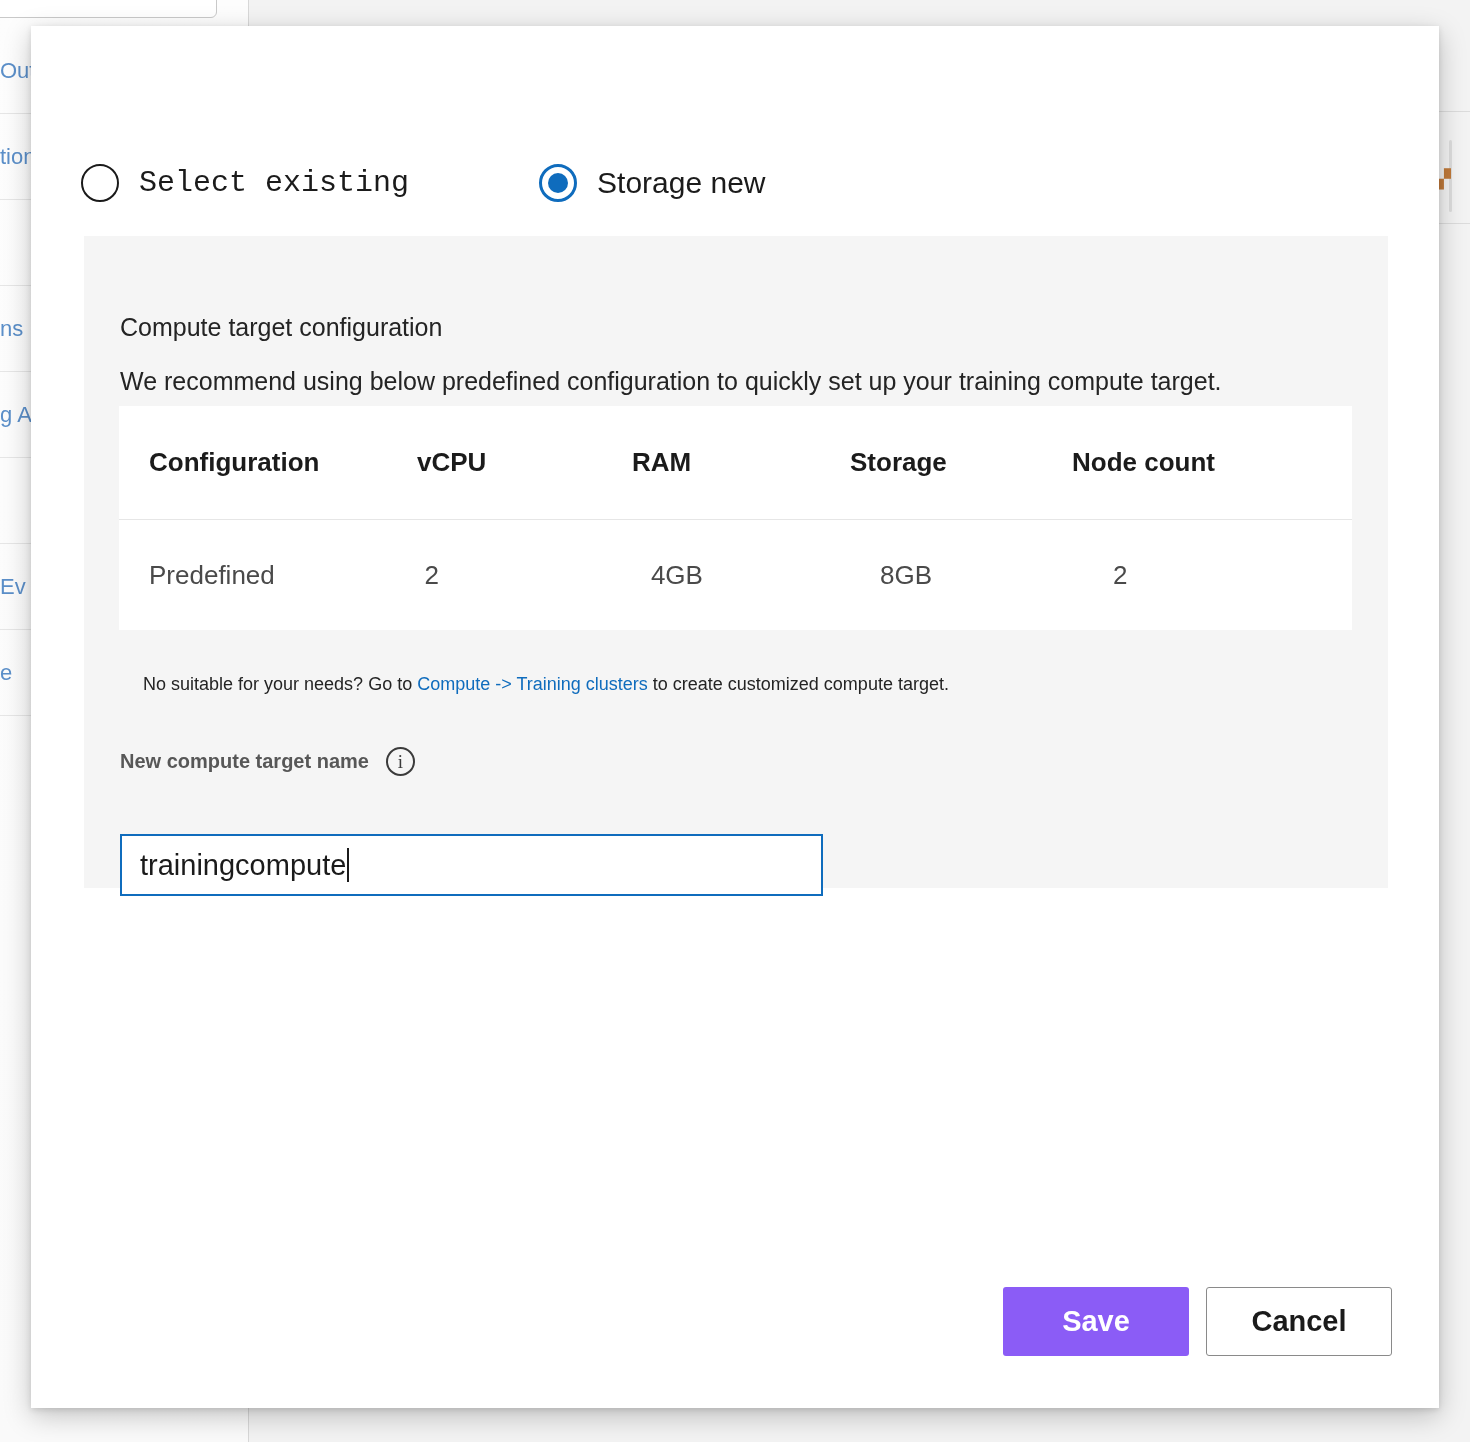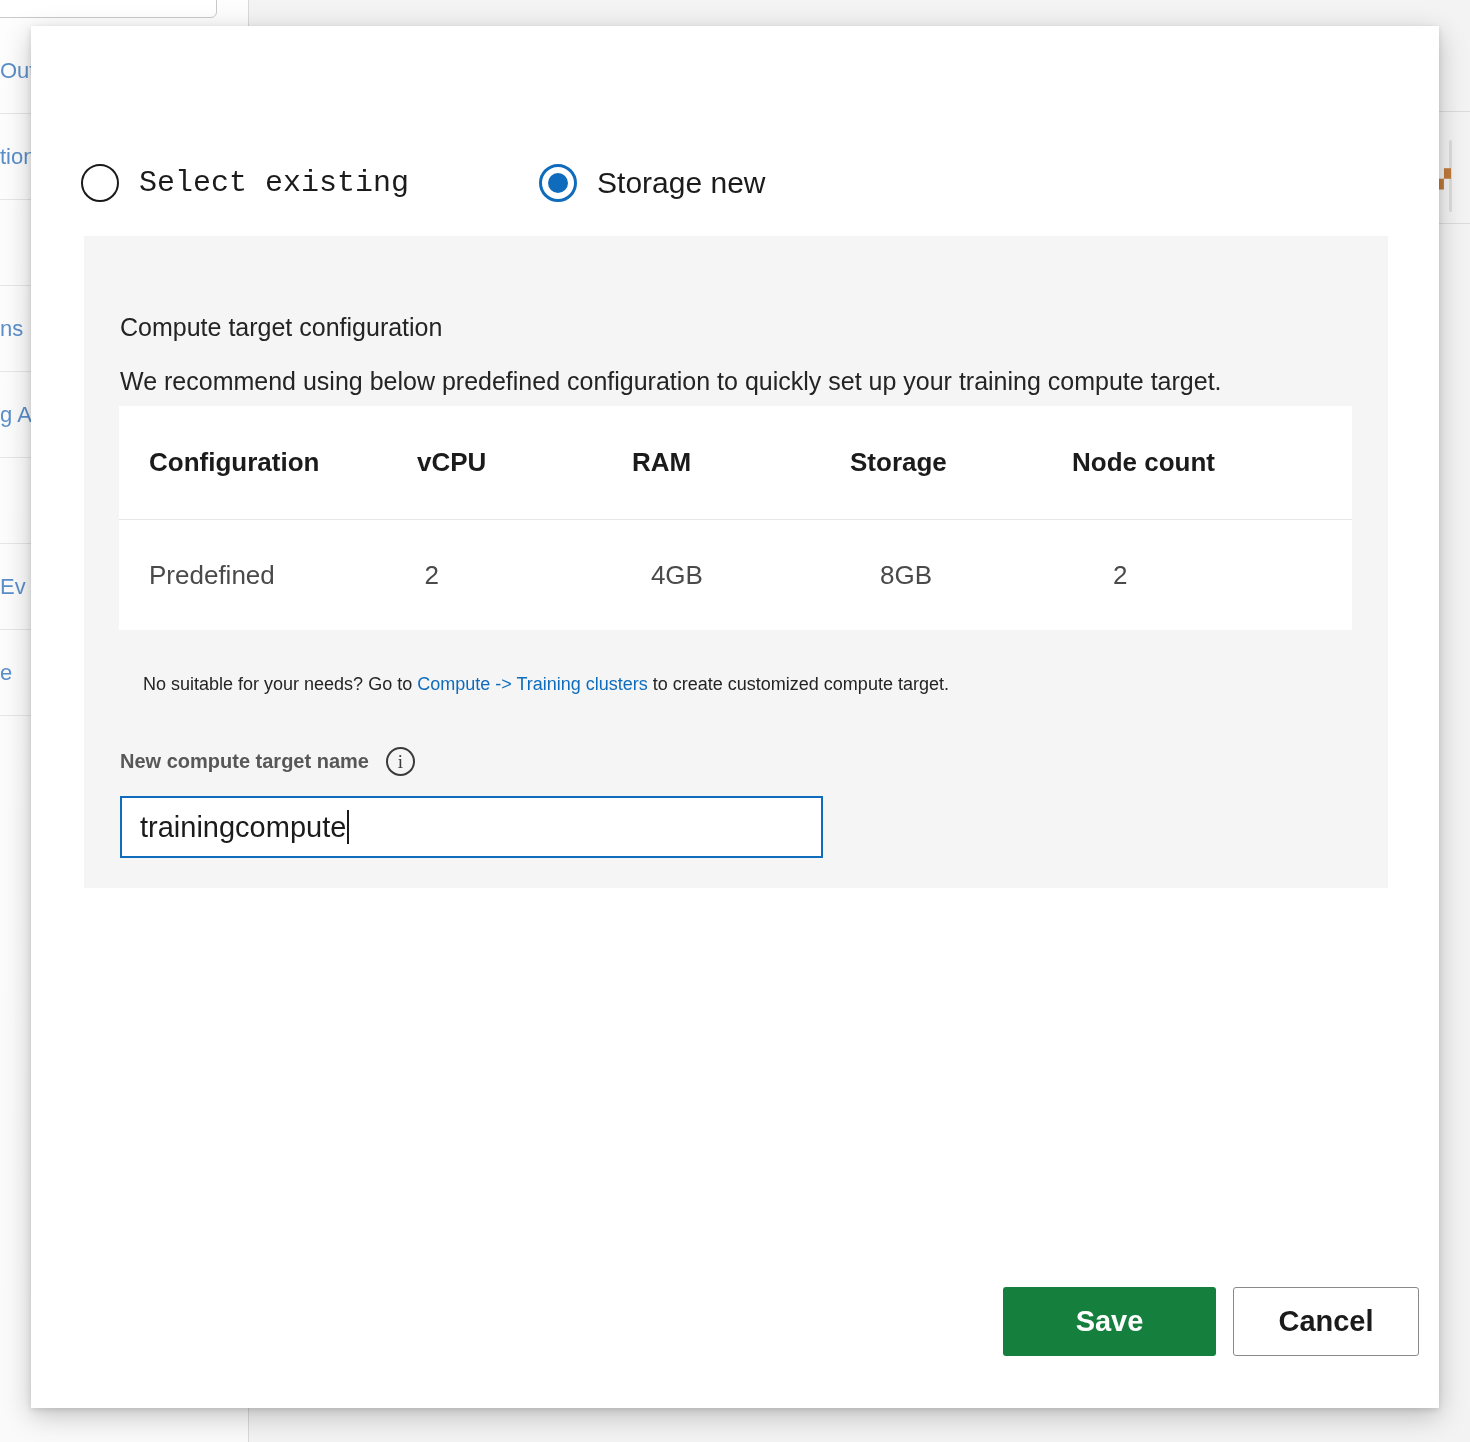--- a/index.html
+++ b/index.html
@@ -272,21 +272,21 @@
     font-size: 19px;
     font-family: "Liberation Serif", serif;
     color: #3b3b3b;
     line-height: 1;
     cursor: pointer;
   }
 
   .name-input {
     position: absolute;
     left: 36px;
-    top: 560px;
+    top: 598px;
     width: 703px;
     height: 62px;
     border: 2px solid #0f6cbd;
     background: #ffffff;
     box-sizing: border-box;
     display: flex;
     align-items: center;
     padding: 0 18px;
   }
   .name-input-text {
@@ -314,22 +314,22 @@
     font-size: 29px;
     font-weight: bold;
     display: flex;
     align-items: center;
     justify-content: center;
     cursor: pointer;
     border: none;
     font-family: "Liberation Sans", sans-serif;
   }
   .btn-primary {
-    width: 213px;
-    background: #15803d;
+    width: 186px;
+    background: #8b5cf6;
     color: #ffffff;
     border-radius: 3px;
   }
   .btn-secondary {
     width: 186px;
     margin-left: 17px;
     background: #ffffff;
     color: #1b1b1b;
     border: 1px solid #8a8a8a;
     border-radius: 3px;

